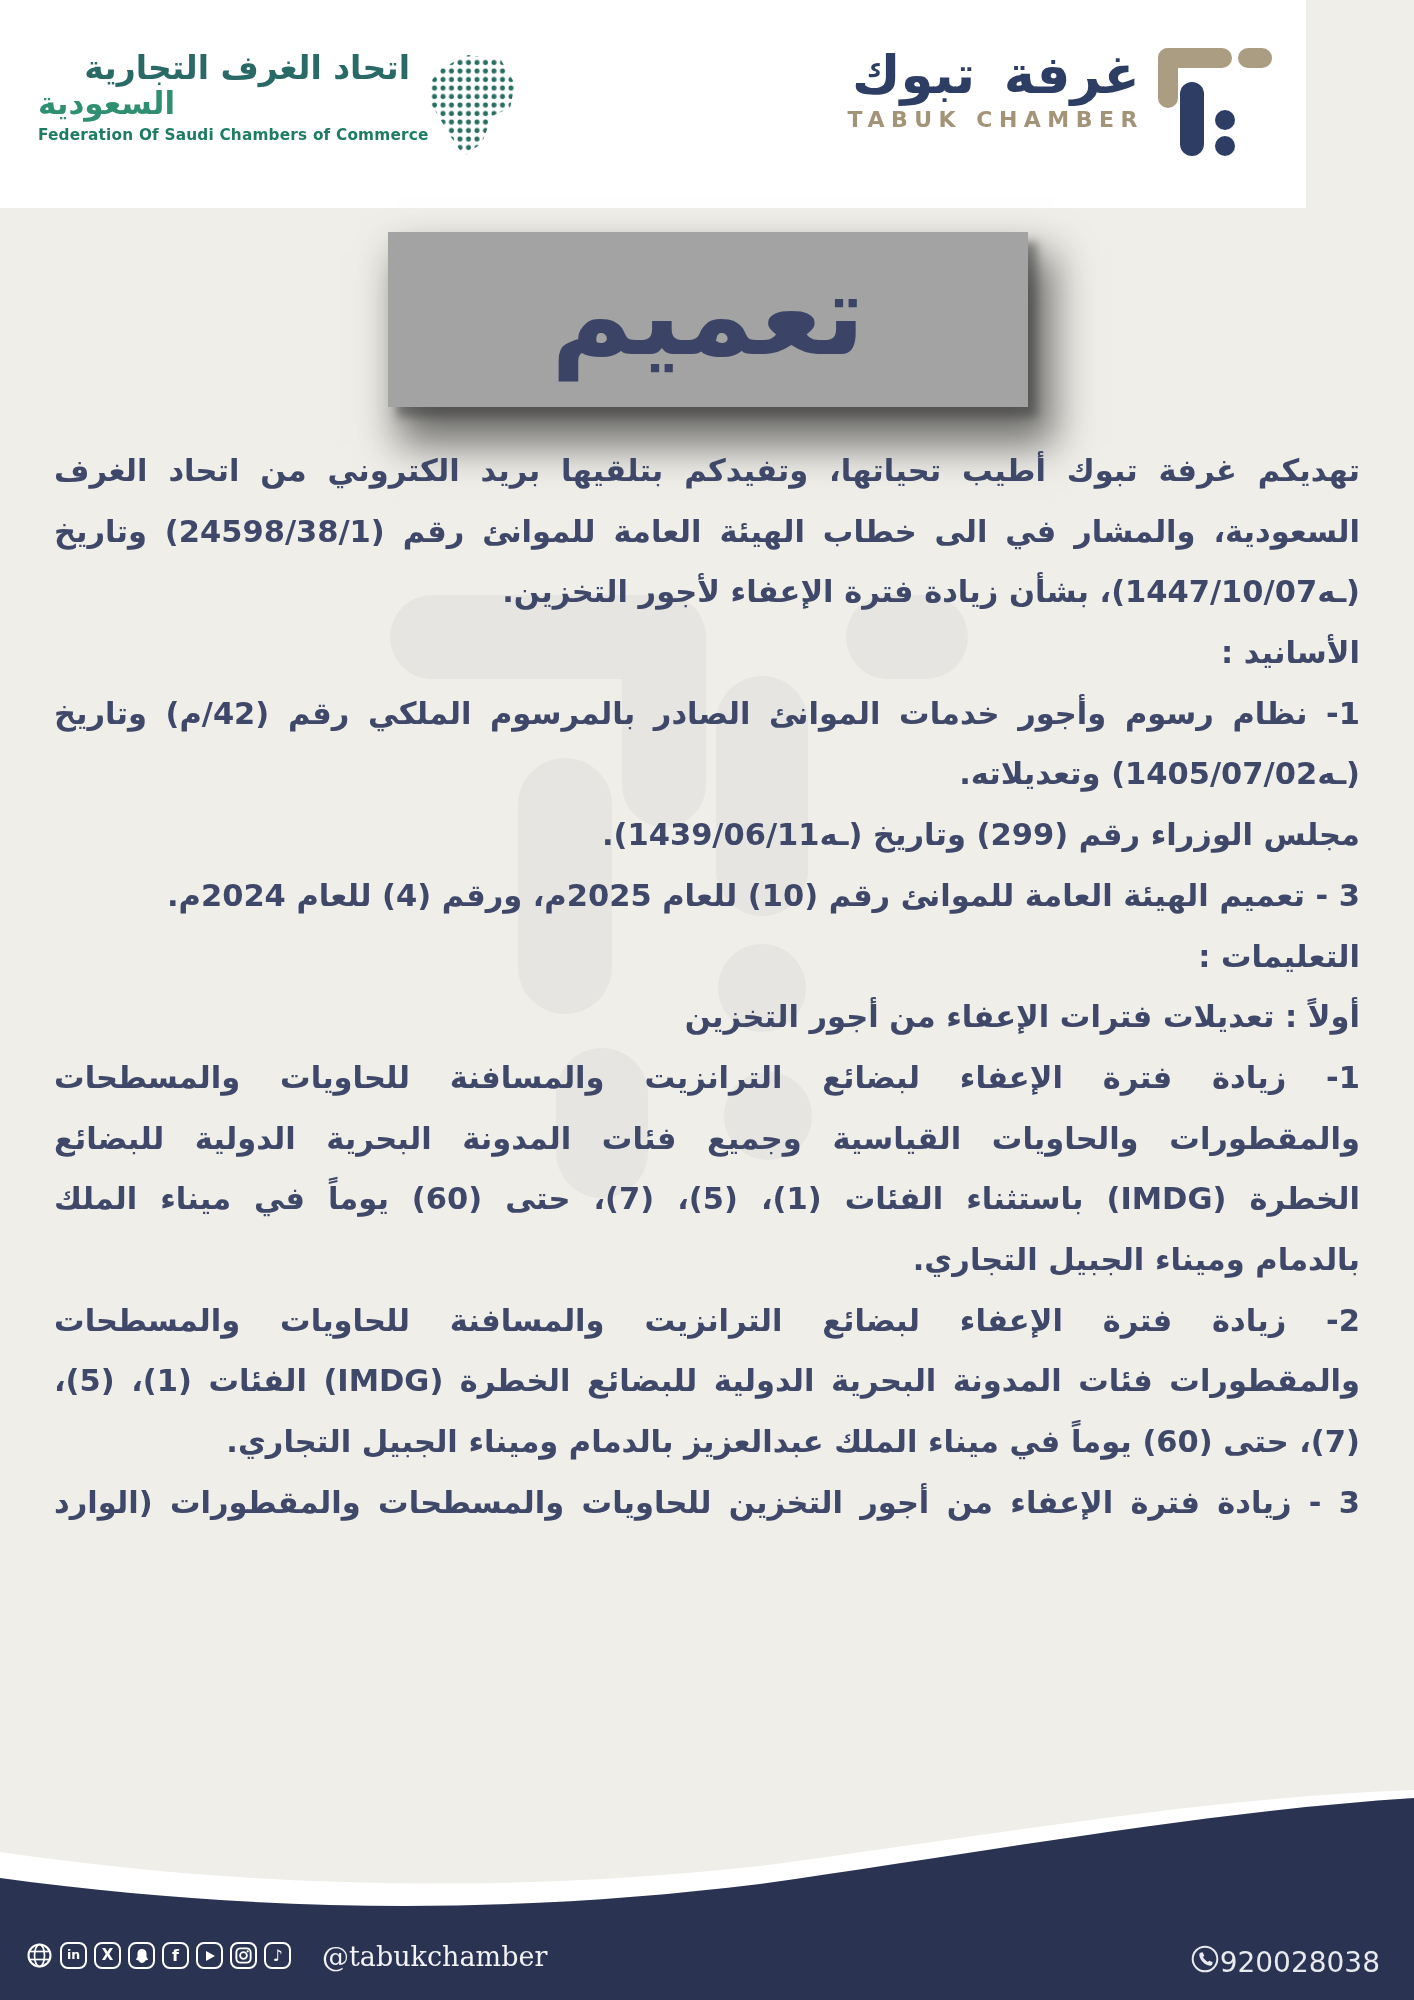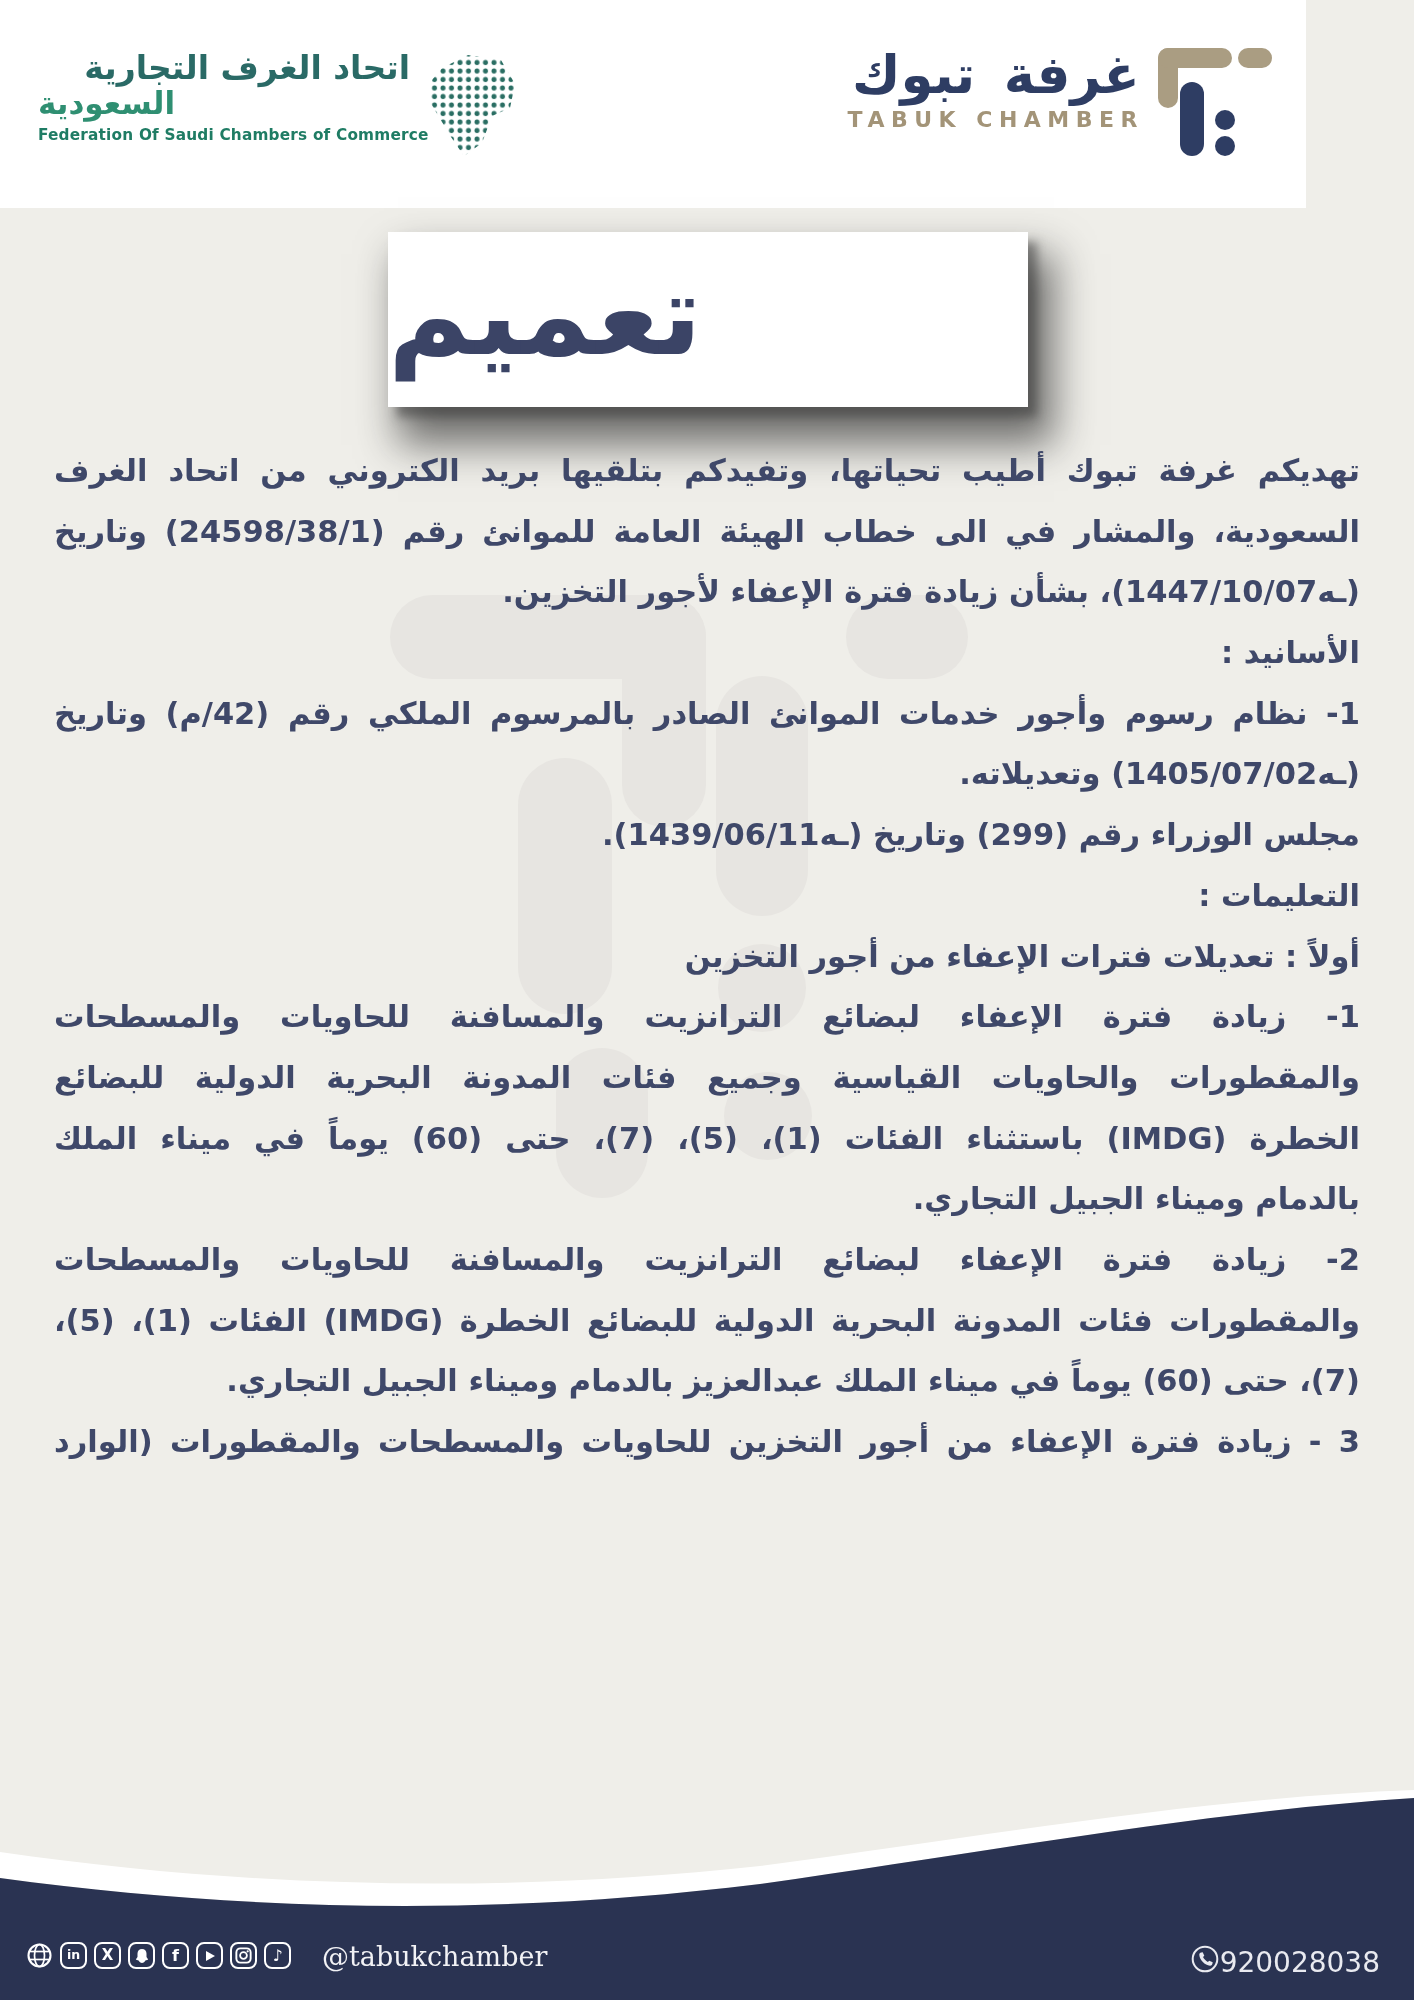--- a/index.html
+++ b/index.html
@@ -30,21 +30,21 @@
   .m-vstub { left:0; top:0; width:20px; height:60px; border-radius:10px; }
   .m-hbar  { left:0; top:0; width:74px; height:20px; border-radius:10px; }
   .m-hshort{ left:80px; top:0; width:34px; height:20px; border-radius:10px; }
   .m-vbar  { left:22px; top:34px; width:24px; height:74px; border-radius:12px; }
   .m-dot1  { left:57px; top:62px; width:20px; height:20px; border-radius:50%; }
   .m-dot2  { left:57px; top:88px; width:20px; height:20px; border-radius:50%; }
 
   
   .banner {
     position:absolute; left:388px; top:232px; width:640px; height:175px;
-    background:#ffffff; display:flex; align-items:center; 
+    background:#a3a3a3; display:flex; align-items:center; justify-content:center;
     box-shadow: 9px 10px 9px rgba(55,55,55,.5), 18px 30px 38px 8px rgba(35,35,35,.62);
     z-index:2;
   }
   .banner-title { font-size:112px; font-weight:bold; color:#3b4466; line-height:1; padding-bottom:10px; }
 
   
   .wm { position:absolute; background:#e7e5e1; z-index:0; }
   .wm-h   { left:390px; top:595px; width:316px; height:84px; border-radius:42px; }
   .wm-v   { left:622px; top:595px; width:84px; height:232px; border-radius:42px; }
   .wm-b   { left:846px; top:595px; width:122px; height:84px; border-radius:42px; }
@@ -130,20 +130,21 @@
 </div>
 
 <div class="bodytext">
   <div class="body-line j">تهديكم غرفة تبوك أطيب تحياتها، وتفيدكم بتلقيها بريد الكتروني من اتحاد الغرف</div>
   <div class="body-line j">السعودية، والمشار في الى خطاب الهيئة العامة للموانئ رقم ‭(24598/38/1)‬ وتاريخ</div>
   <div class="body-line">‭(1447/10/07هـ)‬، بشأن زيادة فترة الإعفاء لأجور التخزين.</div>
   <div class="body-line">الأسانيد :</div>
   <div class="body-line j">1- نظام رسوم وأجور خدمات الموانئ الصادر بالمرسوم الملكي رقم ‭(م/42)‬ وتاريخ</div>
   <div class="body-line">‭(1405/07/02هـ)‬ وتعديلاته.</div>
   <div class="body-line">مجلس الوزراء رقم (299) وتاريخ ‭(1439/06/11هـ)‬.</div>
+  <div class="body-line">3 - تعميم الهيئة العامة للموانئ رقم (10) للعام 2025م، ورقم (4) للعام 2024م.</div>
   <div class="body-line">التعليمات :</div>
   <div class="body-line">أولاً : تعديلات فترات الإعفاء من أجور التخزين</div>
   <div class="body-line j">1- زيادة فترة الإعفاء لبضائع الترانزيت والمسافنة للحاويات والمسطحات</div>
   <div class="body-line j">والمقطورات والحاويات القياسية وجميع فئات المدونة البحرية الدولية للبضائع</div>
   <div class="body-line j">الخطرة (IMDG) باستثناء الفئات (1)، (5)، (7)، حتى (60) يوماً في ميناء الملك عبدالعزيز</div>
   <div class="body-line">بالدمام وميناء الجبيل التجاري.</div>
   <div class="body-line j">2- زيادة فترة الإعفاء لبضائع الترانزيت والمسافنة للحاويات والمسطحات</div>
   <div class="body-line j">والمقطورات فئات المدونة البحرية الدولية للبضائع الخطرة (IMDG) الفئات (1)، (5)،</div>
   <div class="body-line">(7)، حتى (60) يوماً في ميناء الملك عبدالعزيز بالدمام وميناء الجبيل التجاري.</div>
   <div class="body-line j">3 - زيادة فترة الإعفاء من أجور التخزين للحاويات والمسطحات والمقطورات (الوارد</div>

